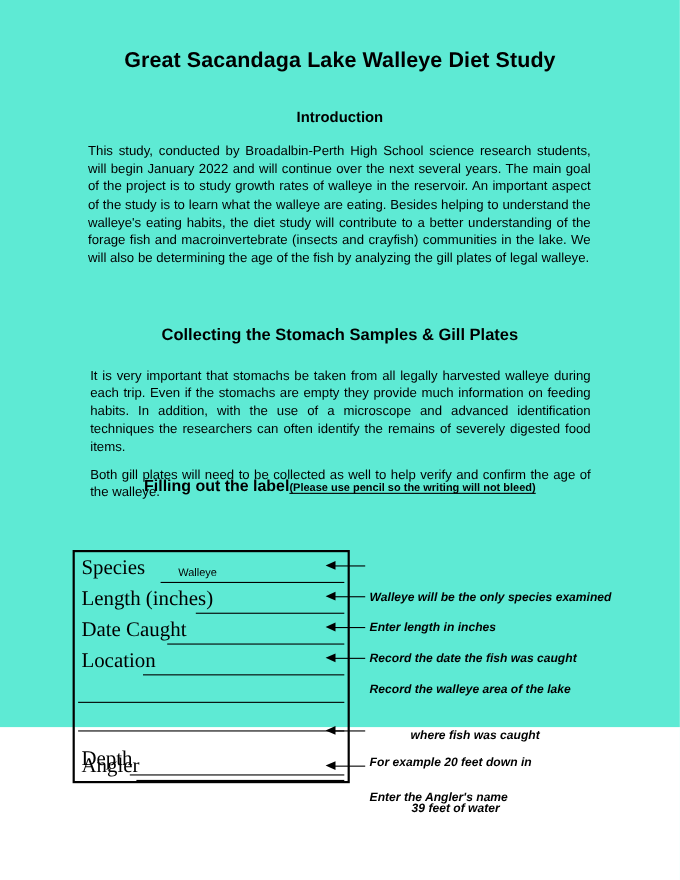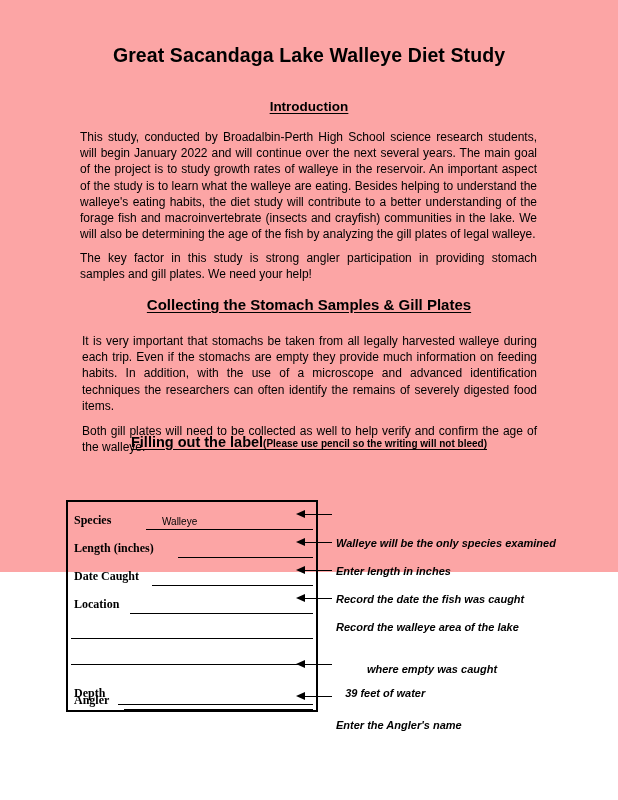--- a/index.html
+++ b/index.html
@@ -13,22 +13,22 @@
     position: relative;
     font-family: "Liberation Sans", sans-serif;
     color: #000000;
     overflow: hidden;
   }
 
   .page {
     position: absolute;
     left: 0; top: 0;
     width: 618px;
-    height: 572px;
-    background: #fca5a5;
+    height: 661px;
+    background: #5eead4;
   }
 
   .doc-title {
     position: absolute;
     left: 0;
     top: 44px;
     width: 618px;
     text-align: center;
     font-size: 19.5px;
     font-weight: bold;
@@ -36,21 +36,20 @@
   }
 
   .section-head {
     position: absolute;
     width: 618px;
     left: 0;
     text-align: center;
     font-weight: bold;
   }
   .section-head span.u {
-    text-decoration: underline;
     text-underline-offset: 2px;
   }
 
   .head-intro { top: 99px; font-size: 13.5px; }
   .head-collect { top: 296px; font-size: 15px; }
   .head-filling { top: 434px; font-size: 14.5px; }
   .head-filling .small {
     font-size: 10px;
     text-decoration: underline;
     text-underline-offset: 2px;
@@ -83,22 +82,22 @@
     position: absolute;
     left: 0;
     width: 100%;
     height: 27px;
   }
   .row .rlabel {
     position: absolute;
     left: 6px;
     bottom: 3px;
     font-family: "Liberation Serif", serif;
-    font-weight: bold;
-    font-size: 12px;
+    font-weight: normal;
+    font-size: 19px;
     white-space: nowrap;
   }
   .row .rvalue {
     position: absolute;
     bottom: 4px;
     font-size: 10px;
     font-weight: normal;
     white-space: nowrap;
     font-family: "Liberation Sans", sans-serif;
   }
@@ -157,21 +156,20 @@
 <div class="page">
 
   <div class="doc-title">Great Sacandaga Lake Walleye Diet Study</div>
 
   <div class="section-head head-intro">
     <span class="u">Introduction</span>
   </div>
 
   <div class="para p1">This study, conducted by Broadalbin-Perth High School science research students, will begin January 2022 and will continue over the next several years. The main goal of the project is to study growth rates of walleye in the reservoir.  An important aspect of the study is to learn what the walleye are eating. Besides helping to understand the walleye's eating habits, the diet study will contribute to a better understanding of the forage fish and macroinvertebrate (insects and crayfish) communities in the lake. We will also be determining the age of the fish by analyzing the gill plates of legal walleye.</div>
 
-  <div class="para p2">The key factor in this study is strong angler participation in providing stomach samples and gill plates. We need your help!</div>
 
   <div class="section-head head-collect">
     <span class="u">Collecting the Stomach Samples &amp; Gill Plates</span>
   </div>
 
   <div class="para p3">It is very important that stomachs be taken from all legally harvested walleye during each trip. Even if the stomachs are empty they provide much information on feeding habits. In addition, with the use of a microscope and advanced identification techniques the researchers can often identify the remains of severely digested food items.</div>
 
   <div class="para p4">Both gill plates will need to be collected as well to help verify and confirm the age of the walleye.</div>
 
   <div class="section-head head-filling">
@@ -253,24 +251,25 @@
   <div class="anno" style="left:336px; top:536px;">
     <div>Enter length in inches</div>
   </div>
 
   <div class="anno" style="left:336px; top:564px;">
     <div>Record the date the fish was caught</div>
   </div>
 
   <div class="anno" style="left:336px; top:592px;">
     <div>Record the walleye area of the lake</div>
-    <div>   where empty was caught</div>
+    <div>   where fish was caught</div>
   </div>
 
   <div class="anno" style="left:336px; top:658px;">
+    <div>For example 20 feet down in</div>
     <div>   39 feet of water</div>
   </div>
 
   <div class="anno" style="left:336px; top:690px;">
     <div>Enter the Angler's name</div>
   </div>
 
 </div>
 
 </body></html>

